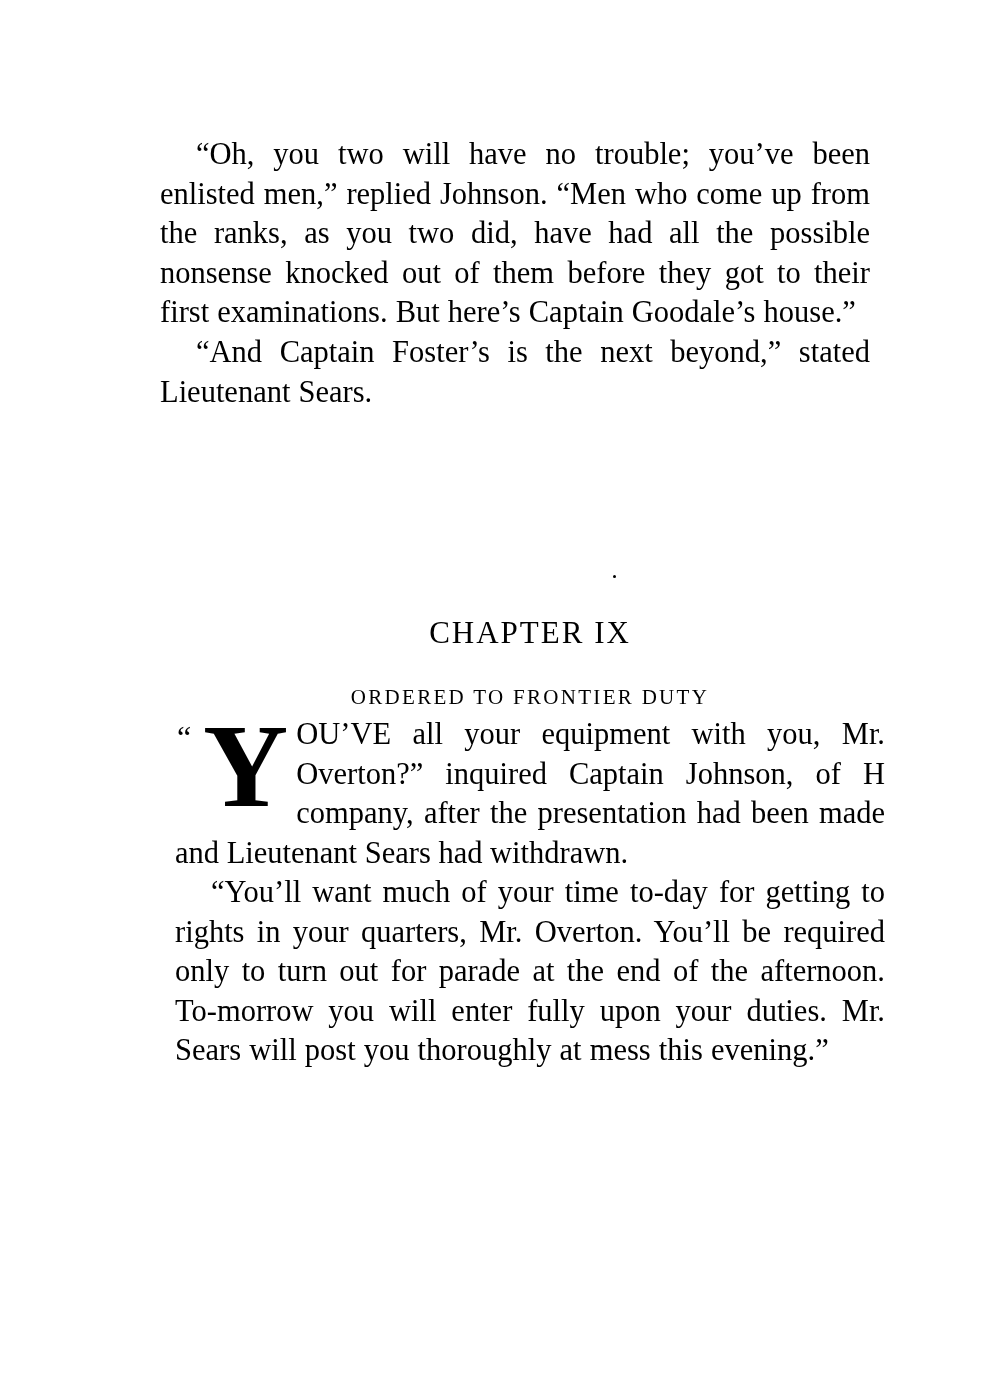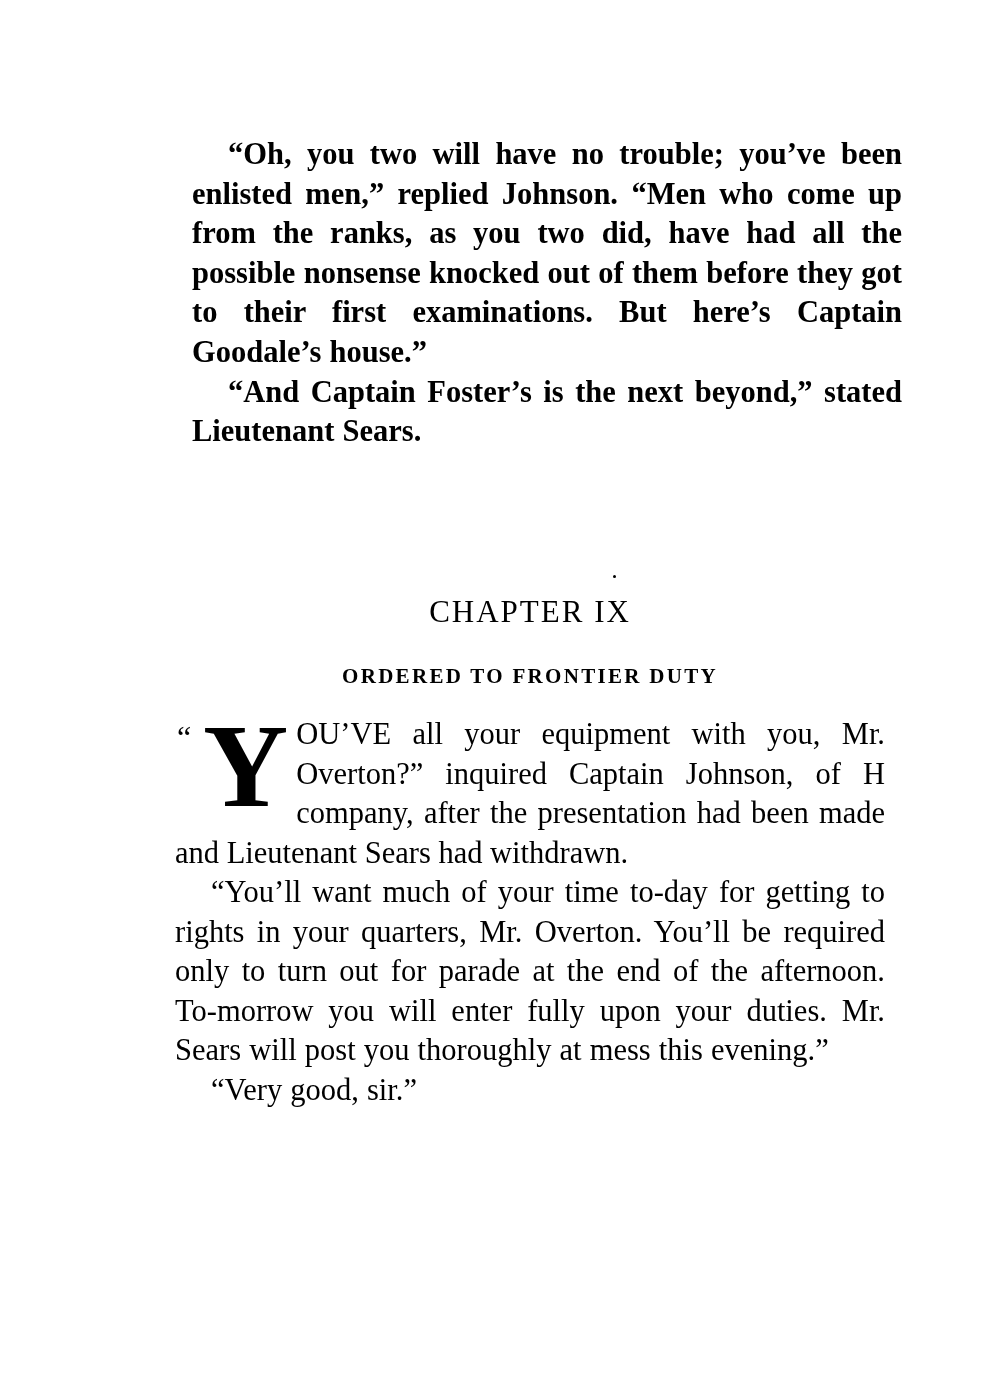--- a/index.html
+++ b/index.html
@@ -43,49 +43,48 @@
     top: 0;
     width: 710px;
     text-align: center;
     font-size: 33px;
     font-weight: bold;
     letter-spacing: 1.2px;
   }
   
   .textblock {
     position: absolute;
-    left: 192px;
+    left: 160px;
     top: 135px;
     width: 710px;
-    font-weight: bold;
   }
   p.para {
     margin: 0;
     font-size: 30.5px;
     line-height: 39.6px;
     text-align: justify;
     text-indent: 36px;
     word-spacing: 0.5px;
   }
   
   .chapter-wrap {
     position: absolute;
     left: 175px;
-    top: 594px;
+    top: 615px;
     width: 710px;
     text-align: center;
   }
   .chapter-number {
     font-size: 31px;
     letter-spacing: 2px;
   }
   .chapter-title {
     margin-top: 34px;
     font-size: 21px;
-    font-weight: bold;
+    font-weight: normal;
     letter-spacing: 2.3px;
   }
   
   .opening {
     position: absolute;
     left: 175px;
     top: 715px;
     width: 710px;
   }
   .dropcap-quotes {
@@ -146,16 +145,15 @@
   </div>
 
   <div class="opening">
     <span class="dropcap-quotes">“</span>
     <span class="dropcap">Y</span>
     <p>OU’VE all your equipment with you, Mr. Overton?” inquired Captain Johnson, of H company, after the presentation had been made and Lieutenant Sears had withdrawn.</p>
   </div>
 
   <div class="after-open" style="top: 873px;">
     <p class="para">“You’ll want much of your time to-day for getting to rights in your quarters, Mr. Overton. You’ll be required only to turn out for parade at the end of the afternoon. To-morrow you will enter fully upon your duties. Mr. Sears will post you thoroughly at mess this evening.”</p>
-    <p class="para">“Very good, sir.”</p>
   </div>
 
 </div>
 
 </body></html>

